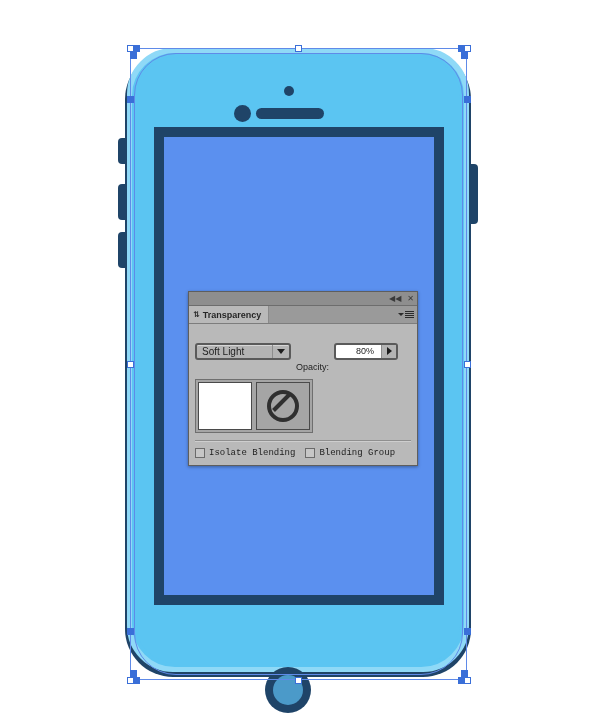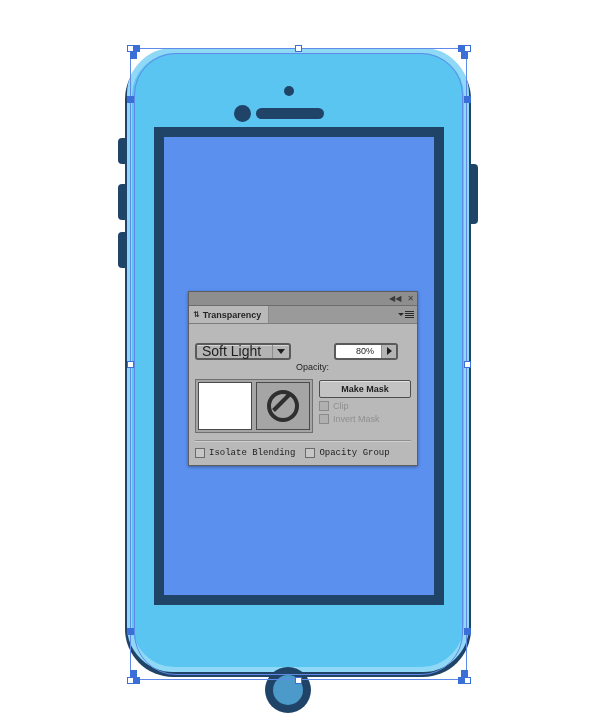--- a/index.html
+++ b/index.html
@@ -264,21 +264,21 @@
     height: 17px;
     background: #b4b4b4;
     border: 2px solid #5a5a5a;
     border-radius: 3px;
     box-sizing: border-box;
     display: flex;
     align-items: center;
     box-shadow: inset 0 1px 0 #d6d6d6;
   }
   .blend-label {
-    font-size: 14px;
+    font-size: 10px;
     padding-left: 5px;
     color: #1e1e1e;
     flex: 1;
   }
   .blend-arrow-box {
     width: 16px;
     height: 100%;
     border-left: 1px solid #8d8d8d;
     display: flex;
     align-items: center;
@@ -529,45 +529,32 @@
         </div>
       </div>
 
       <div class="row-thumbs">
         <div class="thumb-group">
           <div class="thumb art"></div>
           <div class="thumb mask">
             <span class="no-symbol"></span>
           </div>
         </div>
-        <div class="mask-controls">
-          <div class="make-mask-btn">
-            <span>Make Mask</span>
-          </div>
-          <div class="chk-row">
-            <span class="chk"></span>
-            <span class="disabled-text">Clip</span>
-          </div>
-          <div class="chk-row">
-            <span class="chk"></span>
-            <span class="disabled-text">Invert Mask</span>
-          </div>
-        </div>
       </div>
 
       <div class="panel-divider"></div>
 
       <div class="row-checks">
         <div class="chk-row">
           <span class="chk enabled"></span>
           <span class="enabled-text">Isolate Blending</span>
         </div>
         <div class="chk-row">
           <span class="chk enabled"></span>
-          <span class="enabled-text">Opacity Group</span>
+          <span class="enabled-text">Blending Group</span>
         </div>
       </div>
 
 
     </div>
   </div>
 
 </div>
 
 </body></html>

